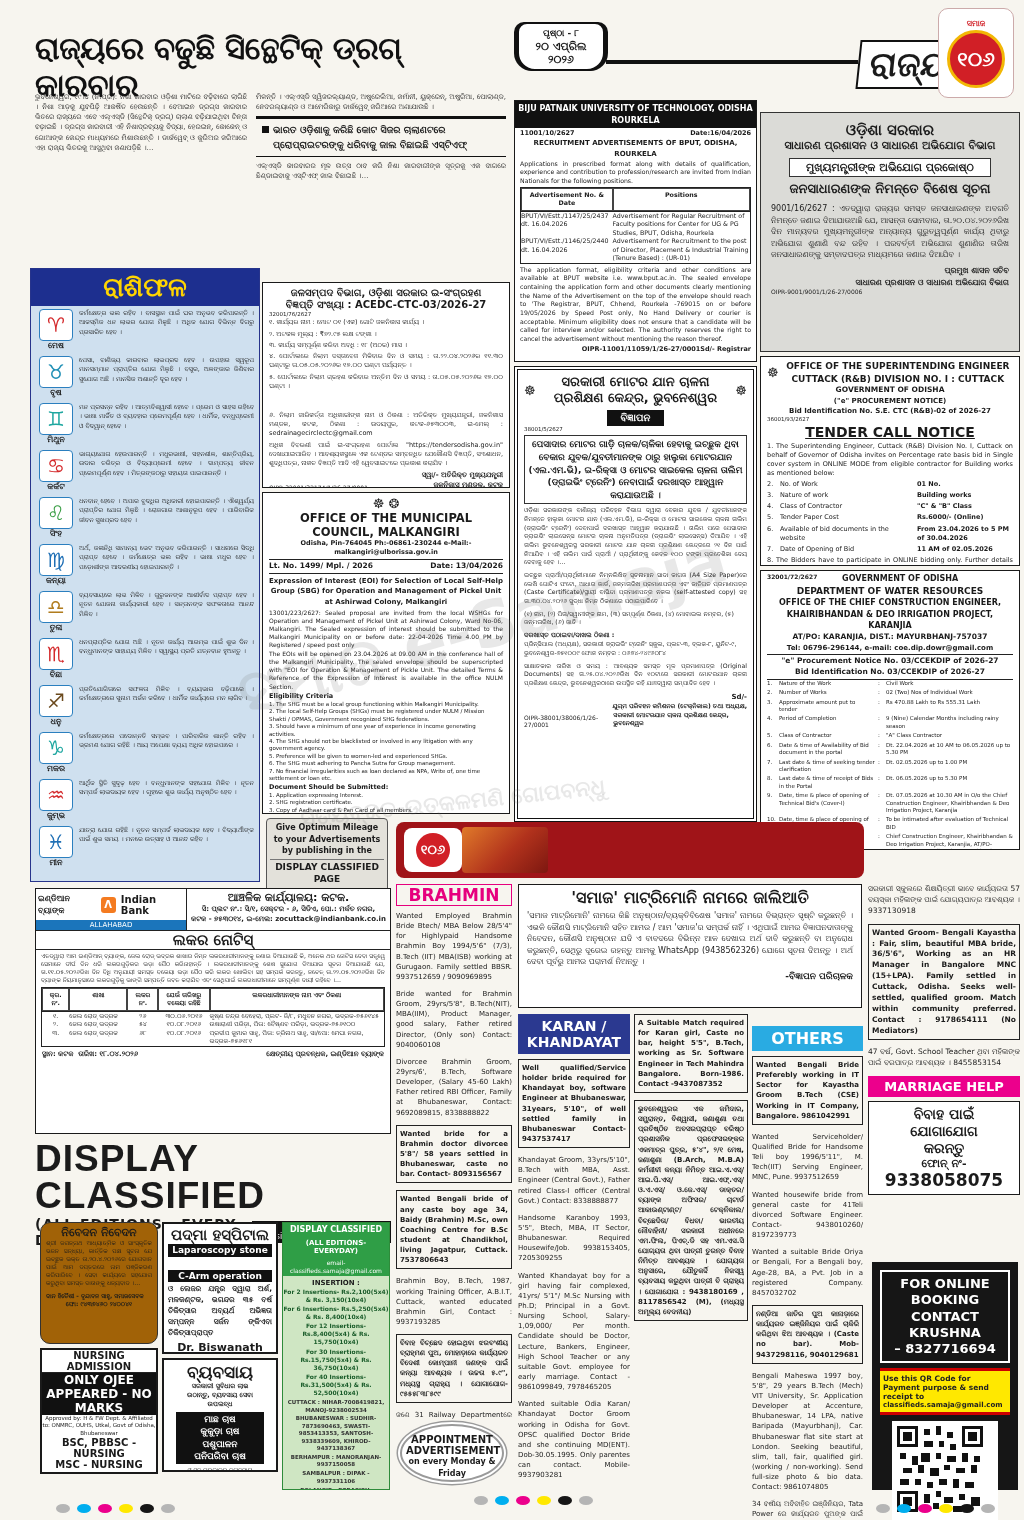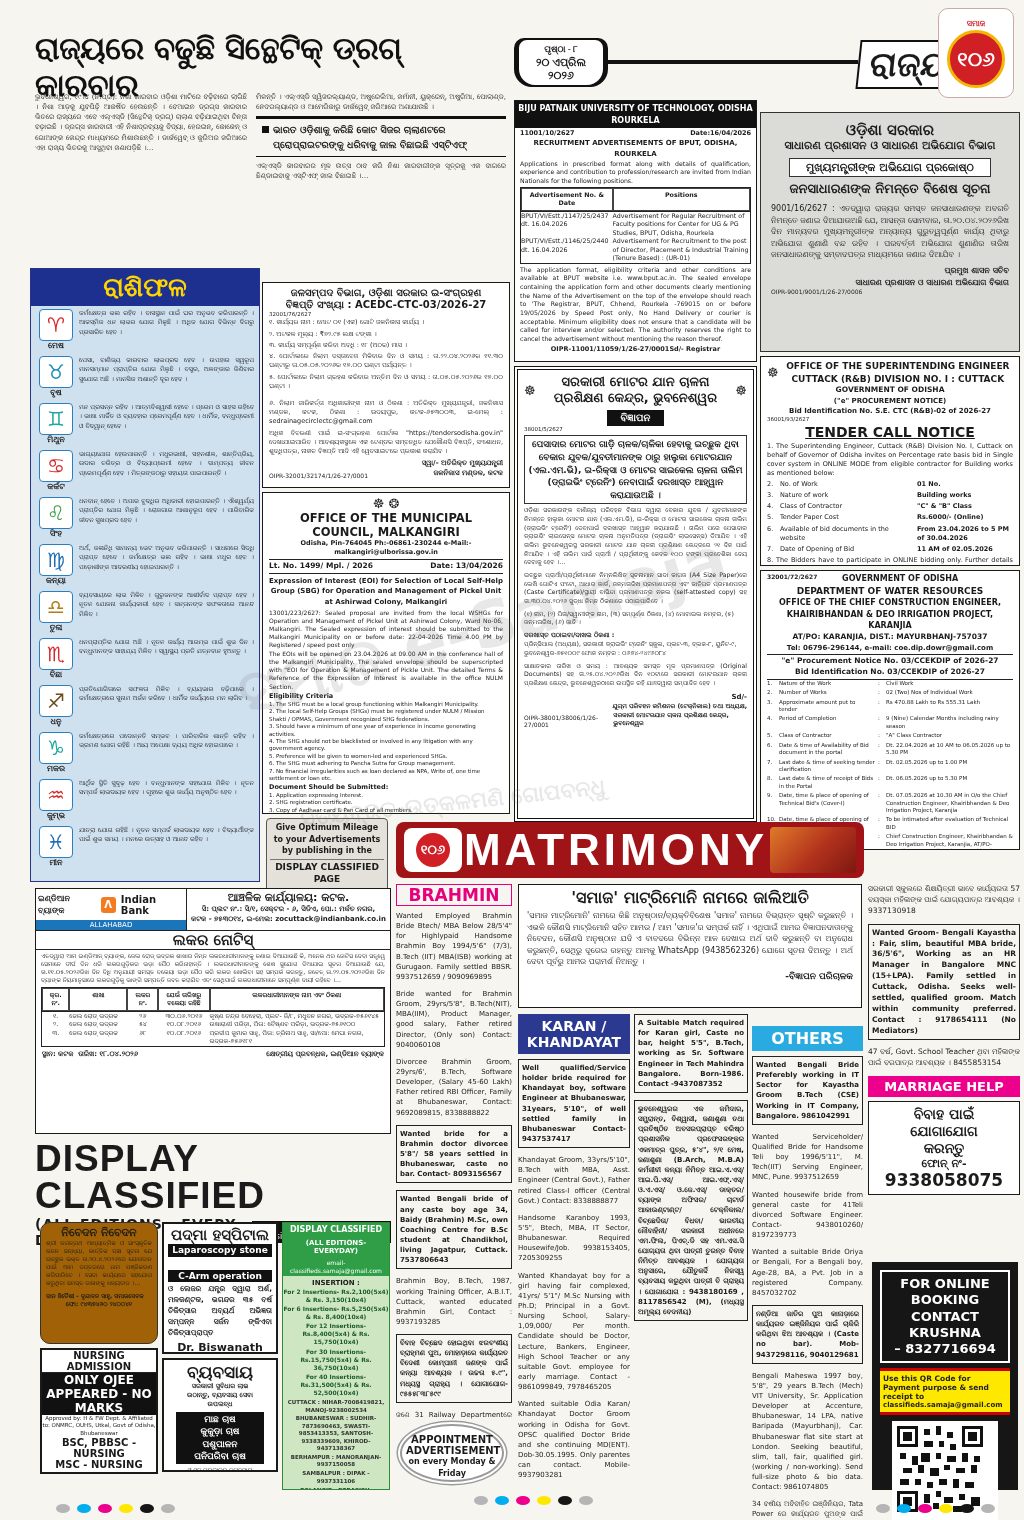--- a/index.html
+++ b/index.html
@@ -61,21 +61,21 @@
   .blackbar{background:#111;color:#fff;font-weight:bold;text-align:center;}
   .qrwrap{background:#161616;padding:8px;}
   .emb{font-size:13px;}
 </style>
 </head>
 <body>
 
 <div class="page">
 
   <div class="abs headline" style="left:35px;top:30px;width:475px;">ରାଜ୍ୟରେ ବଢୁଛି ସିନ୍ଥେଟିକ୍ ଡ୍ରଗ୍ କାରବାର</div>
-  <div class="abs plate" style="left:517px;top:38px;width:88px;font-family:Liberation Serif, serif;">
+  <div class="abs plate" style="left:517px;top:22px;width:88px;">
     <div class="t9 b">ପୃଷ୍ଠା - ୮</div>
     <div class="t11 b">୨୦ ଏପ୍ରିଲ ୨୦୨୬</div>
   </div>
   <div class="abs rule2" style="left:606px;top:60px;width:252px;"></div>
   <div class="abs seclabel" style="left:858px;top:40px;">ରାଜ୍ୟ</div>
   <div class="abs mastlogo" style="left:938px;top:8px;width:76px;height:90px;">
     <div class="t8 b" style="color:#d11f26;">ସମାଜ</div>
     <div class="logocirc">୧୦୬</div>
   </div>
 
@@ -194,21 +194,21 @@
   <div class="abs bx" style="left:262px;top:282px;width:248px;height:206px;padding:4px 6px;overflow:hidden;border-width:1.5px;">
     <div class="c b t10">ଜଳସମ୍ପଦ ବିଭାଗ, ଓଡ଼ିଶା ସରକାର ଇ-ସଂଗ୍ରହଣ</div>
     <div class="c b t10">ବିଜ୍ଞପ୍ତି ସଂଖ୍ୟା : ACEDC-CTC-03/2026-27</div>
     <div class="t55">32001/76/2627</div>
     <div>
 
     <p class="t65 j" style="margin-bottom:2px;">୧. କାର୍ଯ୍ୟର ନାମ : ମୋଟ ୦୧ (ଏକ) ଗୋଟି ଜଳନିକାସ କାର୍ଯ୍ୟ ।</p>
         <p class="t65 j" style="margin-bottom:2px;">୨. ଅଟକଳ ମୂଲ୍ୟ : ₹୭୨.୯୫ ଲକ୍ଷ ଟଙ୍କା ।</p>
         <p class="t65 j" style="margin-bottom:2px;">୩. କାର୍ଯ୍ୟ ସମ୍ପୂର୍ଣ୍ଣ କରିବା ଅବଧି : ୧୮ (ଅଠର) ମାସ ।</p>
         <p class="t65 j" style="margin-bottom:2px;">୪. ପୋର୍ଟାଲରେ ନିଲାମ ଦସ୍ତାବେଜ ମିଳିବାର ଦିନ ଓ ସମୟ : ତା.୨୨.୦୪.୨୦୨୬ର ୧୧.୩୦ ଘଣ୍ଟାରୁ ତା.୦୫.୦୫.୨୦୨୬ର ୧୭.୦୦ ଘଣ୍ଟା ପର୍ଯ୍ୟନ୍ତ ।</p>
-        <p class="t65 j" style="margin-bottom:8px;">୫. ପୋର୍ଟାଲରେ ନିଲାମ ଗ୍ରହଣ କରିବାର ଅନ୍ତିମ ଦିନ ଓ ସମୟ : ତା.୦୫.୦୫.୨୦୨୬ର ୧୭.୦୦ ଘଣ୍ଟା ।</p>
+        <p class="t65 j" style="margin-bottom:20px;">୫. ପୋର୍ଟାଲରେ ନିଲାମ ଗ୍ରହଣ କରିବାର ଅନ୍ତିମ ଦିନ ଓ ସମୟ : ତା.୦୫.୦୫.୨୦୨୬ର ୧୭.୦୦ ଘଣ୍ଟା ।</p>
         <p class="t65 j" style="margin-bottom:2px;">୬. ନିଲାମ ଜାରିକର୍ତ୍ତା ଅଧିକାରୀଙ୍କ ନାମ ଓ ଠିକଣା : ଅତିରିକ୍ତ ମୁଖ୍ୟଯନ୍ତ୍ରୀ, ଜଳନିକାସ ମଣ୍ଡଳ, କଟକ, ଠିକଣା : ଉଦୟପୁର, କଟକ-୬୫୩୦୦୩, ଇ-ମେଲ୍ : sedrainagecirclectc@gmail.com</p>
       </div>
     <p class="t65 j" style="margin-bottom:2px;">ଅଧିକ ବିବରଣୀ ପାଇଁ ଇ-ସଂଗ୍ରହଣ ପୋର୍ଟାଲ "https://tendersodisha.gov.in" ଦେଖାଯାଇପାରିବ । ଆବଶ୍ୟକସ୍ଥଳେ ଏକ ଟେଣ୍ଡର ସମ୍ବନ୍ଧିତ ଯେକୌଣସି ବିଜ୍ଞପ୍ତି, ସଂଶୋଧନ, ଶୁଦ୍ଧିପତ୍ର, ନାକଚ ବିଜ୍ଞପ୍ତି ଆଦି ଏହି ୱେବସାଇଟରେ ପ୍ରକାଶ କରାଯିବ ।</p>
     <div class="r t7 b">ସ୍ୱା/- ଅତିରିକ୍ତ ମୁଖ୍ୟଯନ୍ତ୍ରୀ</div>
     <div style="display:flex;justify-content:space-between;align-items:flex-end;">
       <span class="oipr">OIPR-32001/32174/1/26-27/0001</span>
       <span class="t7 b">ଜଳନିକାସ ମଣ୍ଡଳ, କଟକ</span>
     </div>
   </div>
 
@@ -267,21 +267,21 @@
           <div>BPUT/VI/Estt./1147/25/2437 dt. 16.04.2026</div>
           <div>Advertisement for Regular Recruitment of Faculty positions for Center for UG &amp; PG Studies, BPUT, Odisha, Rourkela</div>
         </div>
 
         <div style="display:contents;">
           <div>BPUT/VI/Estt./1146/25/2440 dt. 16.04.2026</div>
           <div>Advertisement for Recruitment to the post of Director, Placement &amp; Industrial Training (Tenure Based) : (UR-01)</div>
         </div>
       </div>
     <p class="t62 j" style="margin:2px 0 1px;">The application format, eligibility criteria and other conditions are available at BPUT website i.e. www.bput.ac.in. The sealed envelope containing the application form and other documents clearly mentioning the Name of the Advertisement on the top of the envelope should reach to 'The Registrar, BPUT, Chhend, Rourkela -769015 on or before 19/05/2026 by Speed Post only, No Hand Delivery or courier is acceptable. Minimum eligibility does not ensure that a candidate will be called for interview and/or selected. The authority reserves the right to cancel the advertisement without mentioning the reason thereof.</p>
-    <div style="display:flex;justify-content:center;align-items:flex-end;">
+    <div style="display:flex;justify-content:flex-end;align-items:flex-end;">
       <span class="t65 b">OIPR-11001/11059/1/26-27/0001</span>
       <span class="t65 b r">Sd/- Registrar</span>
     </div>
   </div>
 
   <div class="abs dblbox" style="left:514px;top:366px;width:243px;height:456px;padding:4px 6px;overflow:hidden;">
     <div style="display:flex;align-items:center;gap:4px;">
       <span class="emb">☸</span>
       <div style="flex:1;text-align:center;">
         <div class="b t13">ସରକାରୀ ମୋଟର ଯାନ ଚାଳନା</div>
@@ -465,21 +465,20 @@
           <span style="flex:1;">Chief Construction Engineer, Khairibhandan &amp; Deo Irrigation Project, Karanjia, AT/PO-Karanjia, PS-Karanjia, Dist-Mayurbhanj, PIN-757037</span>
         </div>
       </div>
 
   </div>
 
   <div class="abs banner" style="left:396px;top:822px;width:468px;height:56px;">
     <div style="background:#fff;border-radius:8px;width:58px;height:44px;display:flex;align-items:center;justify-content:center;">
       <div style="width:34px;height:34px;border-radius:50%;background:#d11f26;color:#fff;font-weight:bold;font-size:13px;display:flex;align-items:center;justify-content:center;">୧୦୬</div>
     </div>
-    <div class="bannerword">MATRIMONY</div>
     <div class="bangles"></div>
   </div>
 
   <div class="abs" style="left:396px;top:884px;width:116px;height:536px;overflow:hidden;">
     <div class="cathead" style="color:#e6007e;font-size:17px;border:1.5px solid #e6007e;margin-bottom:5px;">BRAHMIN</div>
     <div>
 
     <div class="lst">Wanted Employed Brahmin Bride Btech/ MBA Below 28/5'4" for Highlypaid Handsome Brahmin Boy 1994/5'6" (7/3), B.Tech (IIT) MBA(ISB) working at Gurugaon. Family settled BBSR. 9937512659 / 9090969895</div>
         <div class="lst">Bride wanted for Brahmin Groom, 29yrs/5'8", B.Tech(NIT), MBA(IIM), Product Manager, good salary, Father retired Director, (Only son) Contact: 9040060108</div>
         <div class="lst">Divorcee Brahmin Groom, 29yrs/6', B.Tech, Software Developer, (Salary 45-60 Lakh) Father retired RBI Officer, Family at Bhubaneswar, Contact: 9692089815, 8338888822</div>

